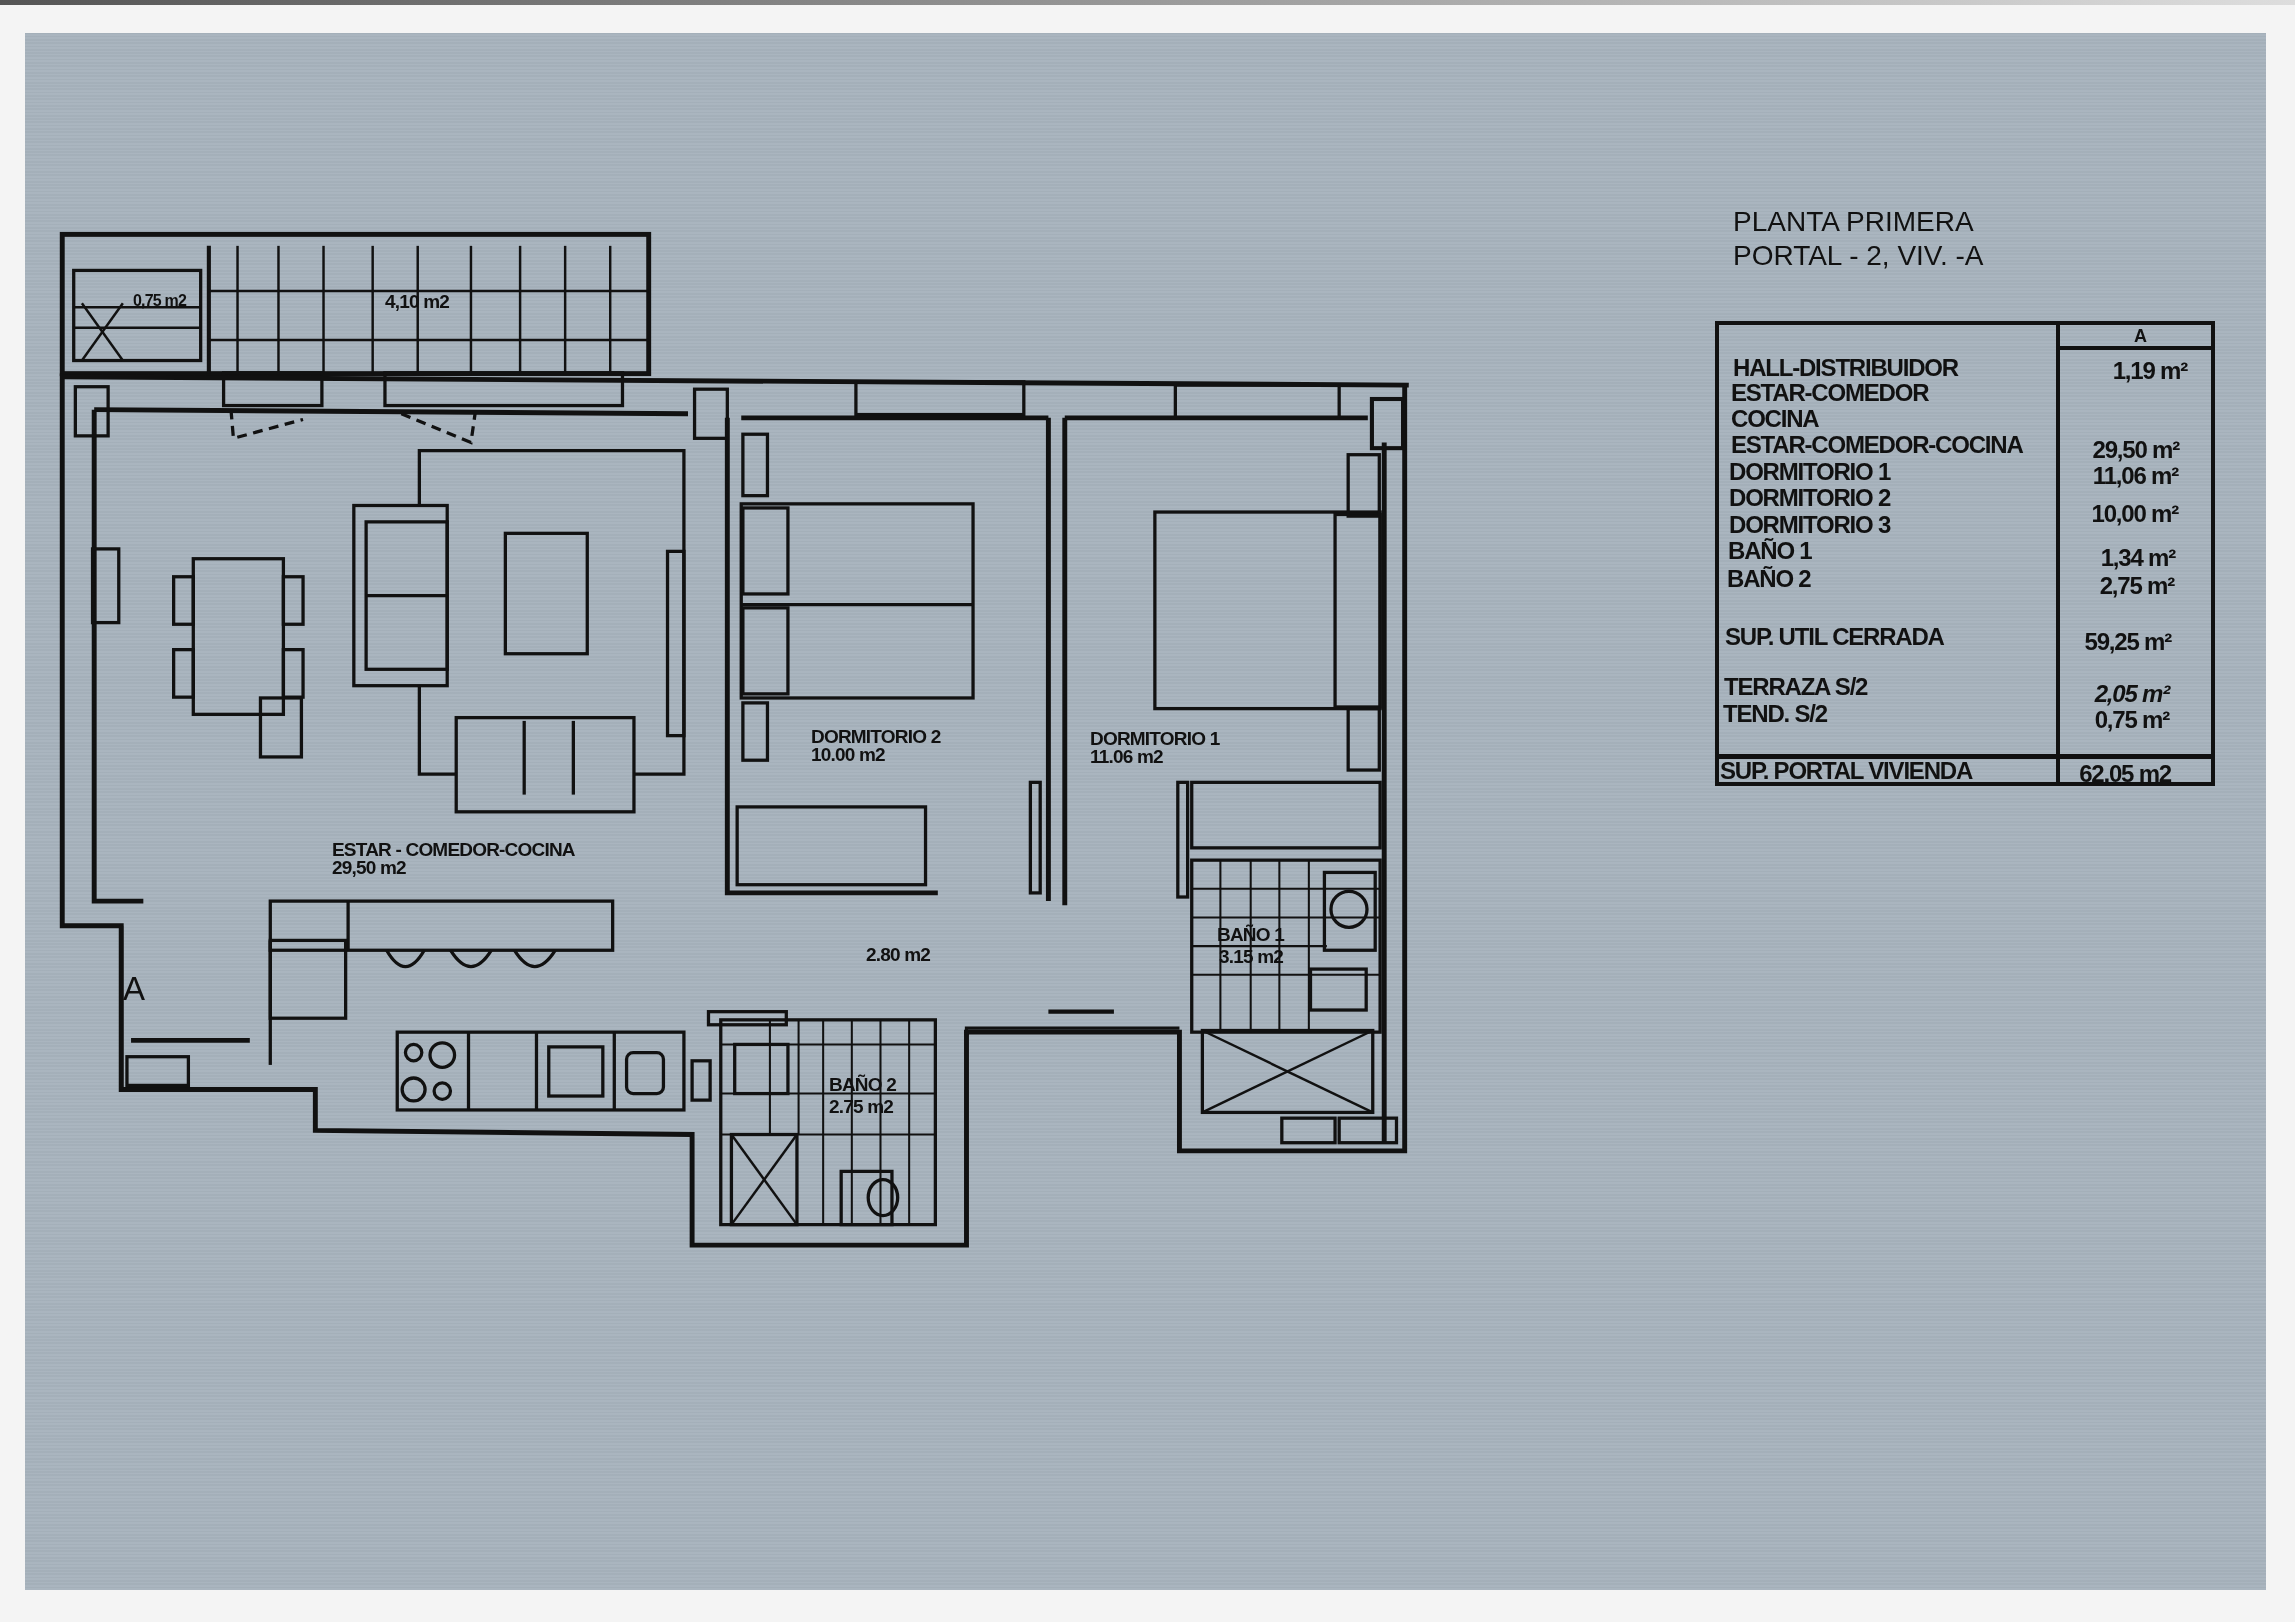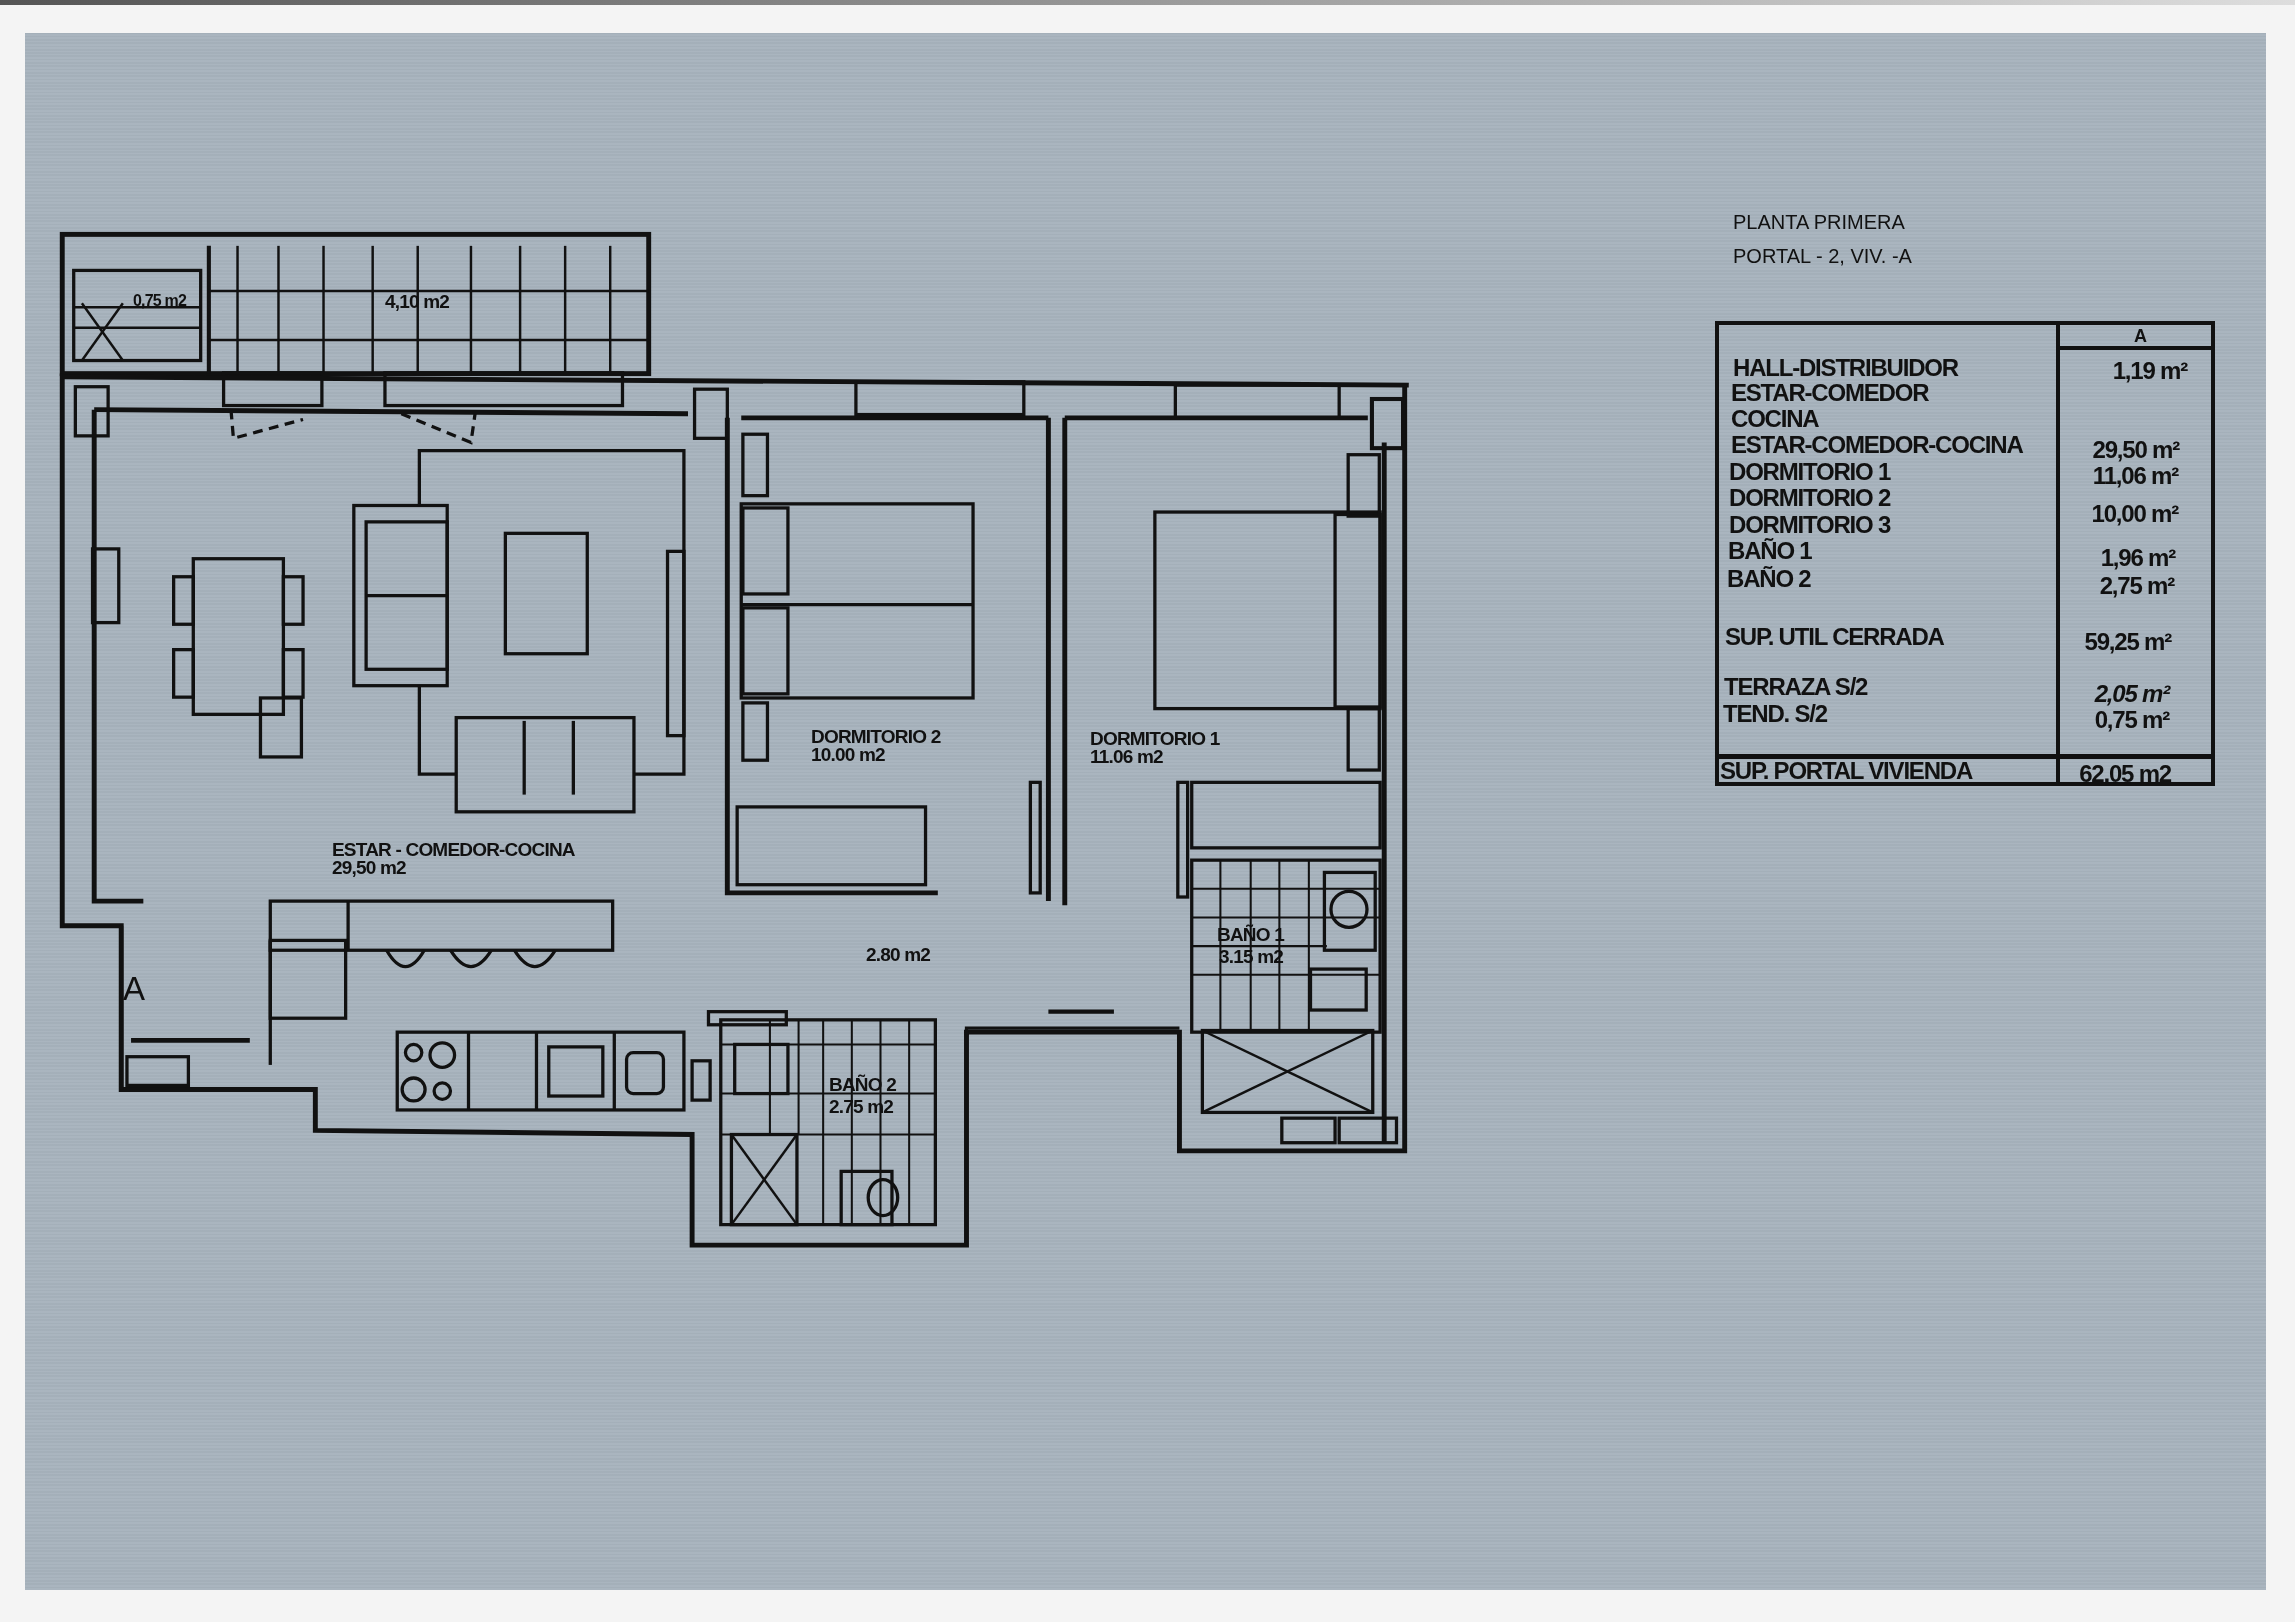--- a/index.html
+++ b/index.html
@@ -3,21 +3,21 @@
 <meta charset="utf-8">
 <style>
   html,body{margin:0;padding:0;}
   body{width:2295px;height:1622px;background:#f4f4f4;position:relative;overflow:hidden;font-family:"Liberation Sans",sans-serif;}
   .sheet{position:absolute;left:24.6px;top:33px;width:2241px;height:1557px;background:#a7b3bd;
     background-image:repeating-linear-gradient(0deg,rgba(255,255,255,0.03) 0 1.6px,rgba(0,0,0,0.02) 1.6px 3.3px);}
   .sheet-edge-top{position:absolute;left:0;top:0;width:2295px;height:4.9px;background:linear-gradient(90deg,#555,#999,#ddd);}
   .plan{position:absolute;left:0;top:0;width:2295px;height:1622px;}
   .lbl{position:absolute;font-weight:bold;color:#111;white-space:nowrap;letter-spacing:-0.8px;}
   .lbl-room{font-size:19px;line-height:18px;}
-  .title{position:absolute;left:1733px;top:205px;font-size:20px;line-height:34px;color:#111;font-weight:normal;letter-spacing:0px;}
+  .title{position:absolute;left:1733px;top:205px;font-size:28px;line-height:34px;color:#111;font-weight:normal;letter-spacing:0px;}
   .title div{white-space:nowrap;}
   .tbl{position:absolute;left:1715px;top:321px;width:500px;height:465px;border:4.1px solid #111;box-sizing:border-box;}
   .tbl-vdiv{position:absolute;left:2056px;top:321px;width:4.1px;height:465px;background:#111;}
   .tbl-head-line{position:absolute;left:2056px;top:346px;width:158px;height:4.1px;background:#111;}
   .tbl-head{position:absolute;left:2134px;top:326px;font-size:18px;font-weight:bold;color:#111;}
   .tbl-foot-line{position:absolute;left:1715px;top:754px;width:500px;height:4.9px;background:#111;}
   .row{position:absolute;font-size:24px;font-weight:bold;color:#111;letter-spacing:-1.2px;white-space:nowrap;}
   .row-val{text-align:right;width:123px;}
 </style>
 </head>
@@ -249,21 +249,21 @@
 
 <div class="row" style="left:1729px;top:458px;">DORMITORIO 1</div>
 <div class="row row-val" style="left:2055px;top:462px;">11,06 m²</div>
 
 <div class="row" style="left:1729px;top:484px;">DORMITORIO 2</div>
 <div class="row row-val" style="left:2055px;top:500px;">10,00 m²</div>
 
 <div class="row" style="left:1729px;top:511px;">DORMITORIO 3</div>
 
 <div class="row" style="left:1728px;top:537px;">BAÑO 1</div>
-<div class="row row-val" style="left:2052px;top:544px;">1,96 m²</div>
+<div class="row row-val" style="left:2052px;top:544px;">1,34 m²</div>
 
 <div class="row" style="left:1727px;top:565px;">BAÑO 2</div>
 <div class="row row-val" style="left:2051px;top:572px;">2,75 m²</div>
 
 <div class="row" style="left:1725px;top:623px;">SUP. UTIL CERRADA</div>
 <div class="row row-val" style="left:2048px;top:628px;">59,25 m²</div>
 
 <div class="row" style="left:1724px;top:673px;">TERRAZA S/2</div>
 <div class="row row-val" style="left:2046px;top:680px;font-style:italic;">2,05 m²</div>
 

